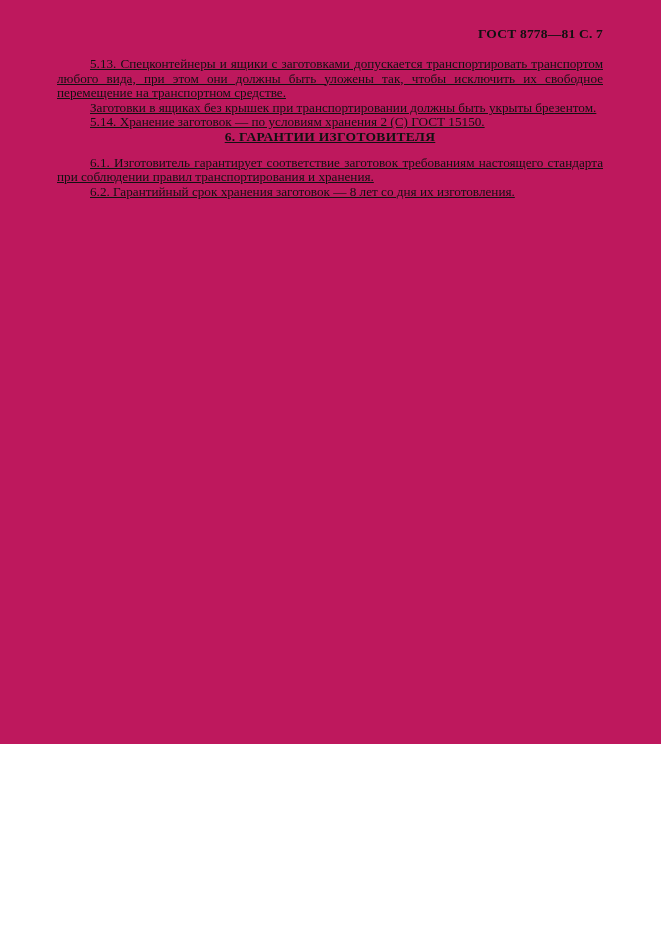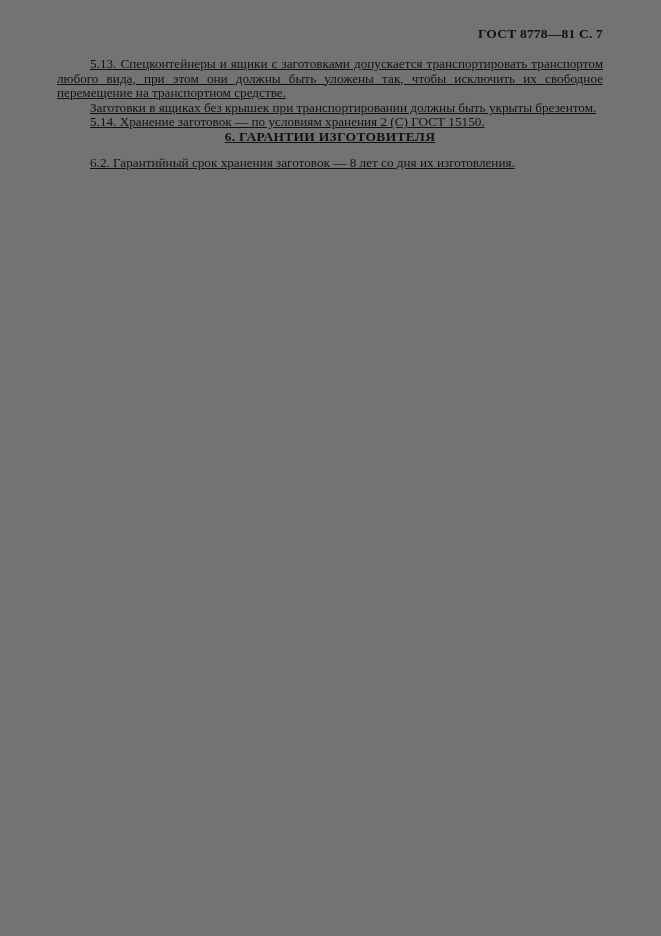--- a/index.html
+++ b/index.html
@@ -3,22 +3,22 @@
 <meta charset="utf-8">
 <style>
   html, body {
     margin: 0;
     padding: 0;
     background: #ffffff;
   }
   .page {
     position: relative;
     width: 661px;
-    height: 936px;
-    background: #737373;
+    height: 744px;
+    background: #be185d;
     color: #111111;
     font-family: "Liberation Serif", "DejaVu Serif", serif;
     overflow: hidden;
   }
   .running-header {
     position: absolute;
     top: 27px;
     left: 57px;
     width: 546px;
     text-align: right;
@@ -61,18 +61,19 @@
   <div class="content">
 
     <p>5.13. Спецконтейнеры и ящики с заготовками допускается транспортировать транспортом любого вида, при этом они должны быть уложены так, чтобы исключить их свободное перемещение на транспортном средстве.</p>
 
     <p>Заготовки в ящиках без крышек при транспортировании должны быть укрыты брезентом.</p>
 
     <p>5.14. Хранение заготовок — по условиям хранения 2 (С) ГОСТ 15150.</p>
 
     <div class="section-heading">6. ГАРАНТИИ ИЗГОТОВИТЕЛЯ</div>
 
+    <p>6.1. Изготовитель гарантирует соответствие заготовок требованиям настоящего стандарта при соблюдении правил транспортирования и хранения.</p>
 
     <p>6.2. Гарантийный срок хранения заготовок — 8 лет со дня их изготовления.</p>
 
   </div>
 
 </div>
 
 </body></html>

